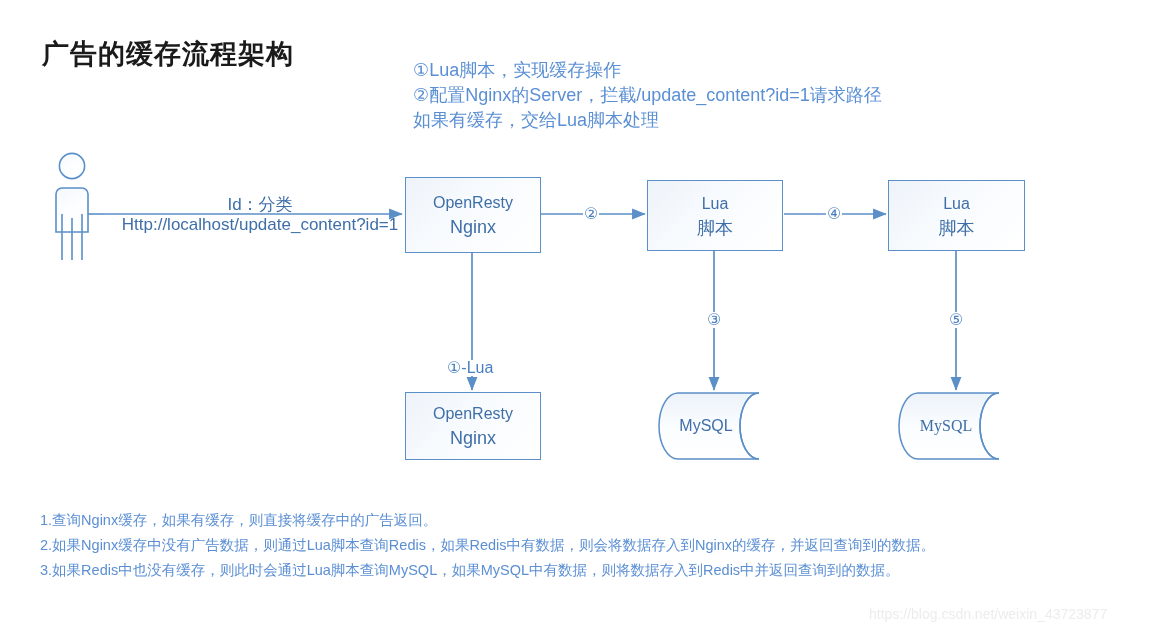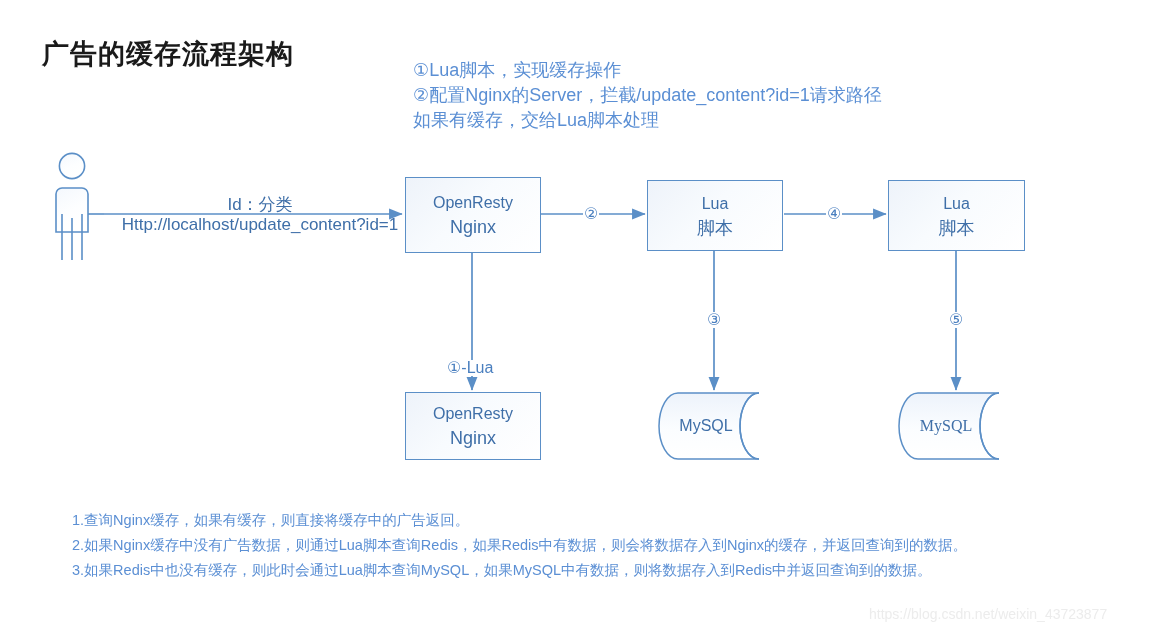--- a/index.html
+++ b/index.html
@@ -12,21 +12,21 @@
   .page-title{
     position:absolute;left:42px;top:36px;
     font-size:27px;font-weight:700;color:#1a1a1a;letter-spacing:1px;
     white-space:nowrap;
   }
 
   .note-block{
     position:absolute;color:#5b8fd4;font-size:18px;line-height:25px;white-space:nowrap;
   }
   #top-notes{left:413px;top:58px;}
-  #bottom-notes{left:40px;top:508px;font-size:14.5px;line-height:25px;margin-left:32px;}
+  #bottom-notes{left:40px;top:508px;font-size:14.5px;line-height:25px;}
 
   
   .node-box{
     position:absolute;box-sizing:border-box;
     border:1.4px solid #5b8fc7;
     background:linear-gradient(135deg,#eef3fa 0%,#f8fbfe 45%,#ffffff 100%);
     display:flex;flex-direction:column;align-items:center;justify-content:center;
     color:#3f6fa8;font-size:16px;line-height:25px;text-align:left;
   }
   .node-box .l2{font-size:18px;}

